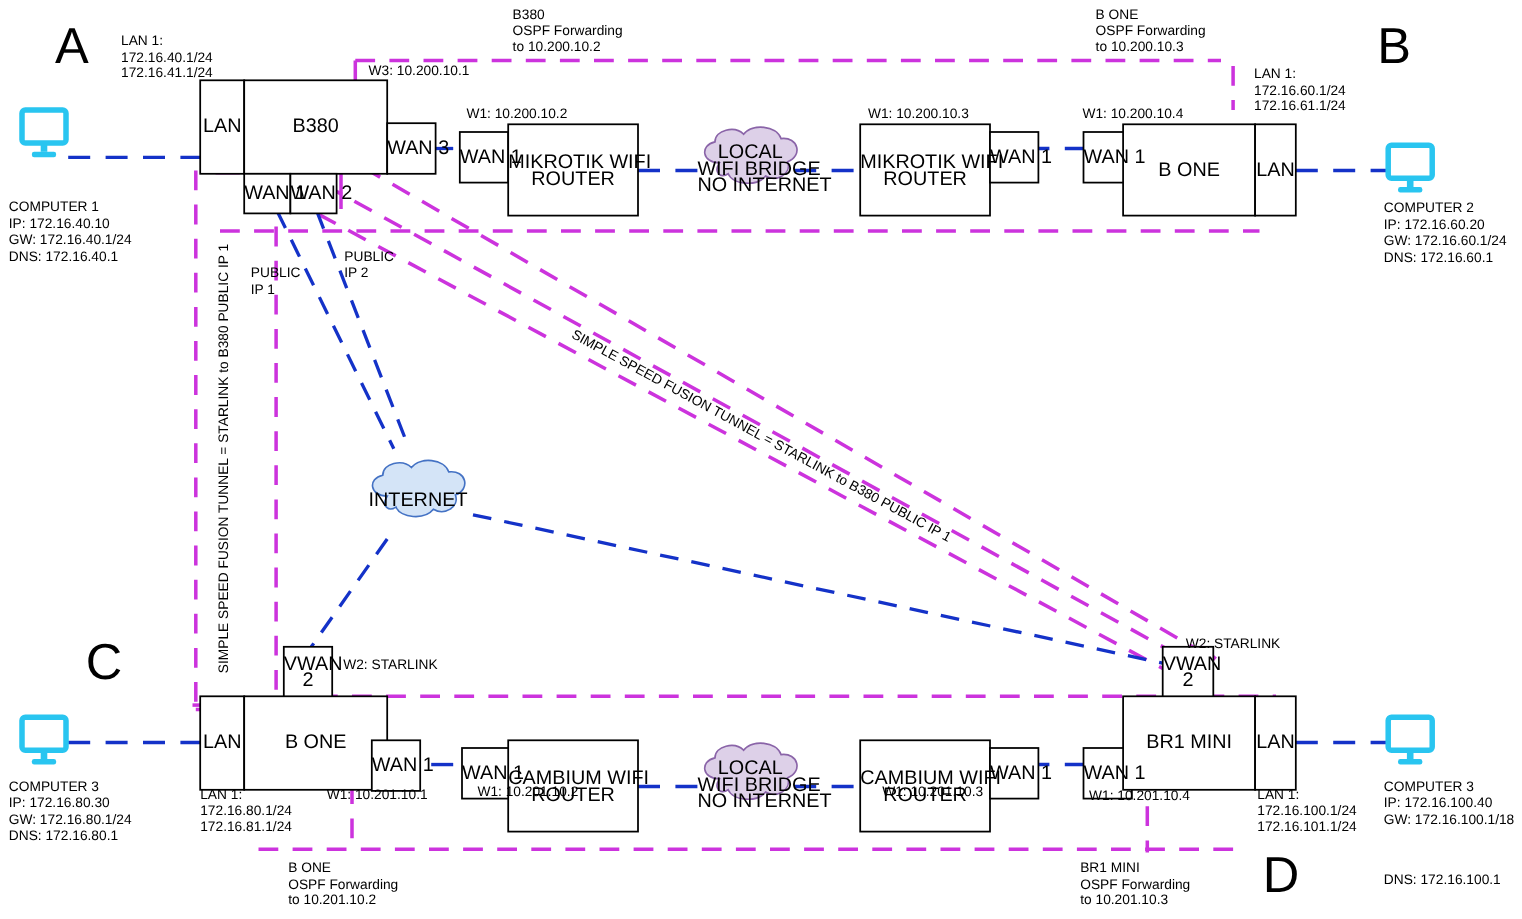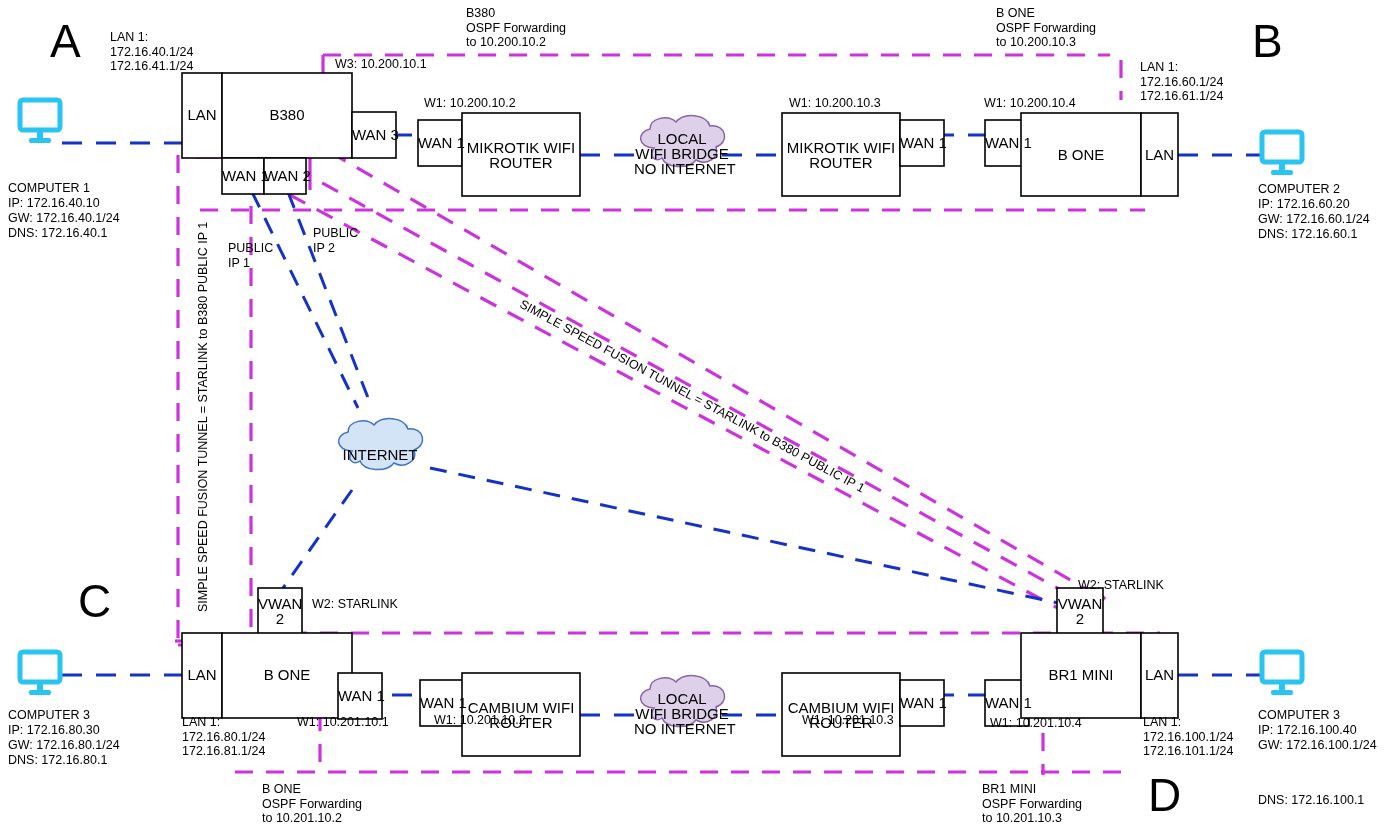--- a/index.html
+++ b/index.html
@@ -1,21 +1,21 @@
 <!DOCTYPE html>
 <html><head>
 <meta charset="utf-8">
 <style>
   html,body{margin:0;padding:0;background:#ffffff;}
   body{font-family:"Liberation Sans","DejaVu Sans",sans-serif;}
   #stage{position:relative;width:1384px;height:835px;background:#fff;overflow:hidden;}
   #svgroot{position:absolute;left:0;top:0;width:1384px;height:835px;}
   .txt{position:absolute;color:#000;font-size:12.5px;line-height:14.5px;white-space:pre;}
   .big{font-size:46px;font-weight:400;line-height:46px;font-family:"Liberation Sans",sans-serif;}
-  .boxlabel{position:absolute;font-size:15px;color:#000;text-align:center;white-space:pre;line-height:15px;}
+  .boxlabel{position:absolute;font-size:18px;color:#000;text-align:center;white-space:pre;line-height:15px;}
   .vert{position:absolute;font-size:12.5px;color:#000;white-space:pre;transform-origin:0 0;}
 </style>
 </head>
 <body>
 
 <div id="stage">
 
   <svg id="svgroot" viewBox="0 0 1384 835">
     <defs>
       <g id="monitorGlyph">
@@ -191,21 +191,21 @@
   <div class="txt" style="left:1258px;top:212px;">GW: 172.16.60.1/24</div>
   <div class="txt" style="left:1258px;top:227px;">DNS: 172.16.60.1</div>
 
   <div class="txt" style="left:8px;top:708px;">COMPUTER 3</div>
   <div class="txt" style="left:8px;top:723px;">IP: 172.16.80.30</div>
   <div class="txt" style="left:8px;top:738px;">GW: 172.16.80.1/24</div>
   <div class="txt" style="left:8px;top:753px;">DNS: 172.16.80.1</div>
 
   <div class="txt" style="left:1258px;top:708px;">COMPUTER 3</div>
   <div class="txt" style="left:1258px;top:723px;">IP: 172.16.100.40</div>
-  <div class="txt" style="left:1258px;top:738px;">GW: 172.16.100.1/24</div>
+  <div class="txt" style="left:1258px;top:738px;">GW: 172.16.100.1/18</div>
   <div class="txt" style="left:1258px;top:753px;margin-top:40px;">DNS: 172.16.100.1</div>
 
   <div class="txt" style="left:110px;top:30px;">LAN 1:
 172.16.40.1/24
 172.16.41.1/24</div>
   <div class="txt" style="left:1140px;top:60px;">LAN 1:
 172.16.60.1/24
 172.16.61.1/24</div>
   <div class="txt" style="left:182px;top:715px;">LAN 1:
 172.16.80.1/24

